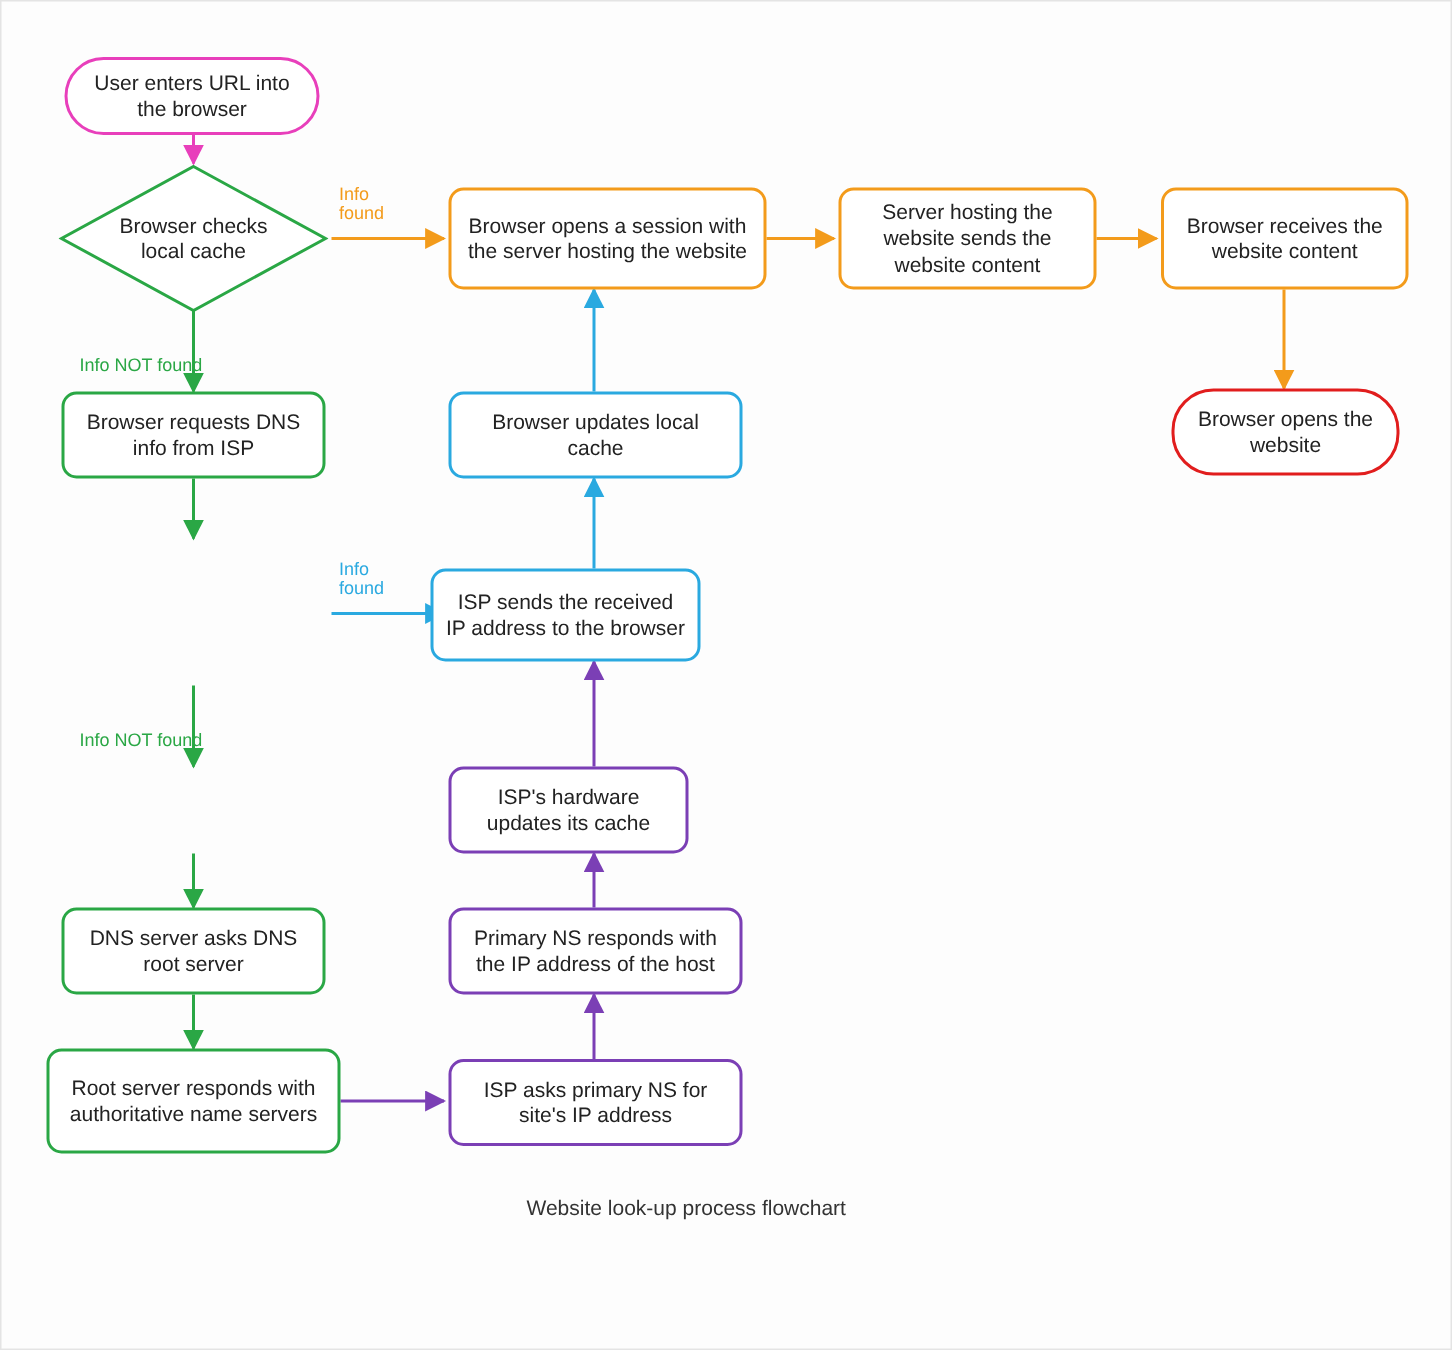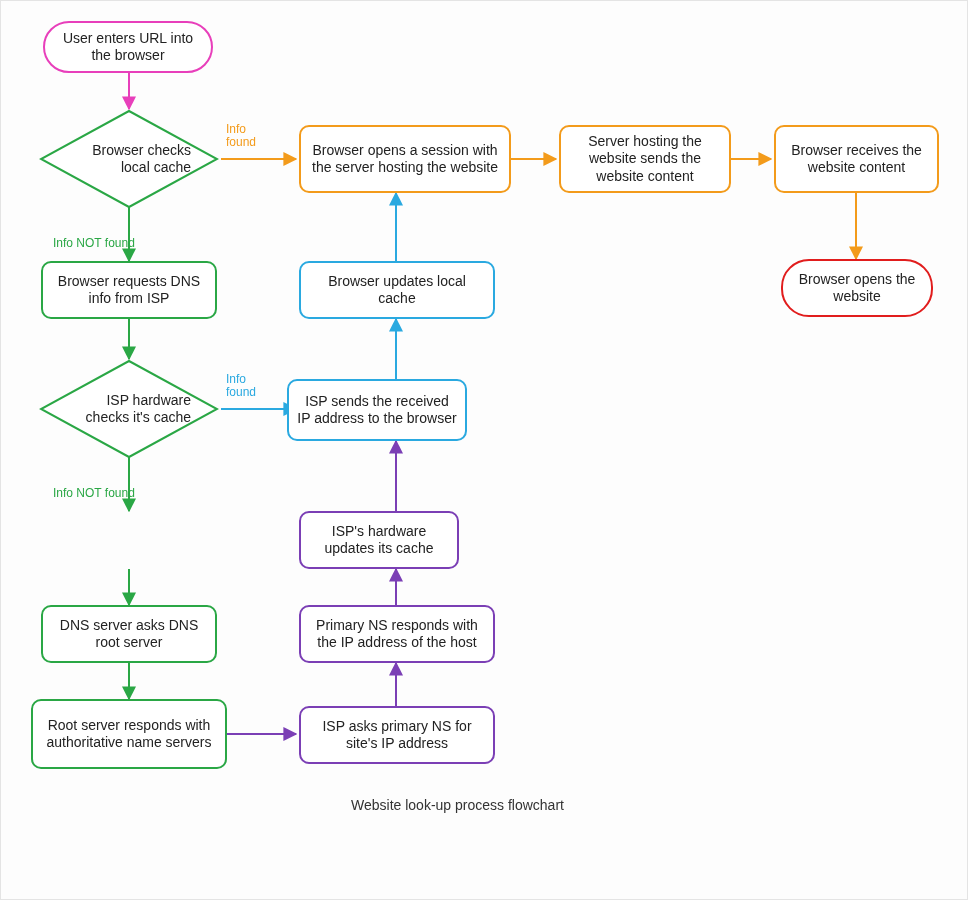--- a/index.html
+++ b/index.html
@@ -36,21 +36,21 @@
   .terminator { border-radius: 28px; }
   .diamond {
     position: absolute;
     background: transparent;
   }
   .diamond svg { position: absolute; top:0; left:0; width:100%; height:100%; }
   .diamond .dlabel {
     position: absolute;
     top: 0; left: 0; right: 0; bottom: 0;
     display: flex; align-items: center; justify-content: center;
-    text-align: right;
+    text-align: center;
     font-size: 14px;
     line-height: 1.25;
     padding: 22px 28px;
     box-sizing: border-box;
   }
   .edge-label {
     position: absolute;
     font-size: 12px;
     line-height: 1.1;
   }
@@ -119,41 +119,35 @@
 
     <line x1="395" y1="604" x2="395" y2="568" stroke="#7b3fb5" stroke-width="2" marker-end="url(#arr-purple)"></line>
 
     <line x1="395" y1="510" x2="395" y2="440" stroke="#7b3fb5" stroke-width="2" marker-end="url(#arr-purple)"></line>
 
     <line x1="395" y1="378" x2="395" y2="318" stroke="#2aa9e0" stroke-width="2" marker-end="url(#arr-blue)"></line>
 
     <line x1="395" y1="260" x2="395" y2="192" stroke="#2aa9e0" stroke-width="2" marker-end="url(#arr-blue)"></line>
   </svg>
 
-  <div class="node terminator" style="left:42px; top:20px; width:170px; height:52px; border-color:#e83fbb;">
+  <div class="node terminator" style="left:42px; top:37px; width:170px; height:52px; border-color:#e83fbb;">
     <span>User enters URL into the browser</span>
   </div>
 
   <div class="diamond" style="left:38px; top:108px; width:180px; height:100px;">
     <svg viewBox="0 0 180 100" preserveAspectRatio="none">
       <polygon points="90,2 178,50 90,98 2,50" fill="#ffffff" stroke="#2aa745" stroke-width="2"></polygon>
     </svg>
     <div class="dlabel">Browser checks local cache</div>
   </div>
 
   <div class="node" style="left:40px; top:260px; width:176px; height:58px; border-color:#2aa745;">
     <span>Browser requests DNS info from ISP</span>
   </div>
 
-  <div class="diamond" style="left:38px; top:358px; width:180px; height:100px;">
-    <svg viewBox="0 0 180 100" preserveAspectRatio="none">
-      <polygon points="90,2 178,50 90,98 2,50" fill="#ffffff" stroke="#2aa745" stroke-width="2"></polygon>
-    </svg>
-    <div class="dlabel">ISP hardware checks it's cache</div>
-  </div>
 
 
   <div class="node" style="left:30px; top:698px; width:196px; height:70px; border-color:#2aa745;">
     <span>Root server responds with authoritative name servers</span>
   </div>
 
   <div class="node" style="left:40px; top:604px; width:176px; height:58px; border-color:#2aa745;">
     <span>DNS server asks DNS root server</span>
   </div>
 

